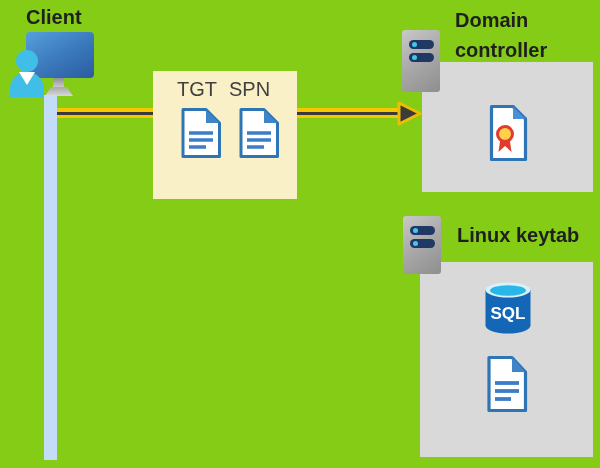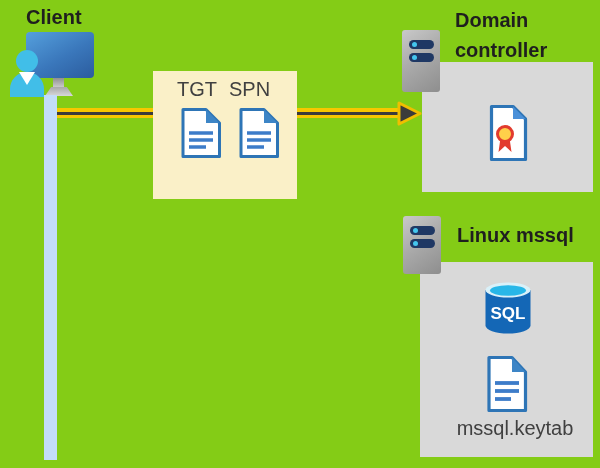--- a/index.html
+++ b/index.html
@@ -122,32 +122,31 @@
     <path d="M24 2.5 V15 H36.5 Z" fill="#4a90d9"></path>
     <path d="M11.5 34 L9.5 48 L16 42 L22.5 48 L20.5 34 Z" fill="#e23b2e"></path>
     <circle cx="16" cy="30" r="7.5" fill="#ffd04a" stroke="#e23b2e" stroke-width="3"></circle>
   </svg>
 
   <div class="abs panel linux-panel"></div>
   <div class="abs server linux-server">
     <div class="server-bar b1"></div>
     <div class="server-bar b2"></div>
   </div>
-  <div class="abs heading linux-label">Linux mssql</div>
+  <div class="abs heading linux-label">Linux keytab</div>
 
   <svg class="abs sql-icon" viewBox="0 0 50 54">
     <path d="M2.5 9 L2.5 44.5 A22.5 8 0 0 0 47.5 44.5 L47.5 9 Z" fill="#1467b6"></path>
     <ellipse cx="25" cy="9" rx="22.5" ry="7.5" fill="#d9f1f9"></ellipse>
     <ellipse cx="25" cy="9.5" rx="18" ry="5.2" fill="#28b7e8"></ellipse>
     <text x="25" y="38" text-anchor="middle" font-size="17" font-weight="bold" fill="#ffffff" font-family="Liberation Sans, sans-serif">SQL</text>
   </svg>
 
   <svg class="abs keytab-doc" viewBox="0 0 42 58">
     <path d="M3 2.5 H26 L39.5 17 V55.5 H3 Z" fill="#ffffff" stroke="#2e75b6" stroke-width="3.2" stroke-linejoin="round"></path>
     <path d="M26 2.5 V17 H39.5 Z" fill="#3d85c6"></path>
     <line x1="9" y1="28" x2="33" y2="28" stroke="#3d7cc9" stroke-width="3.8"></line>
     <line x1="9" y1="36" x2="33" y2="36" stroke="#3d7cc9" stroke-width="3.8"></line>
     <line x1="9" y1="44" x2="25" y2="44" stroke="#3d7cc9" stroke-width="3.8"></line>
   </svg>
 
-  <div class="abs sub keytab-label">mssql.keytab</div>
 
 </div>
 
 </body></html>

